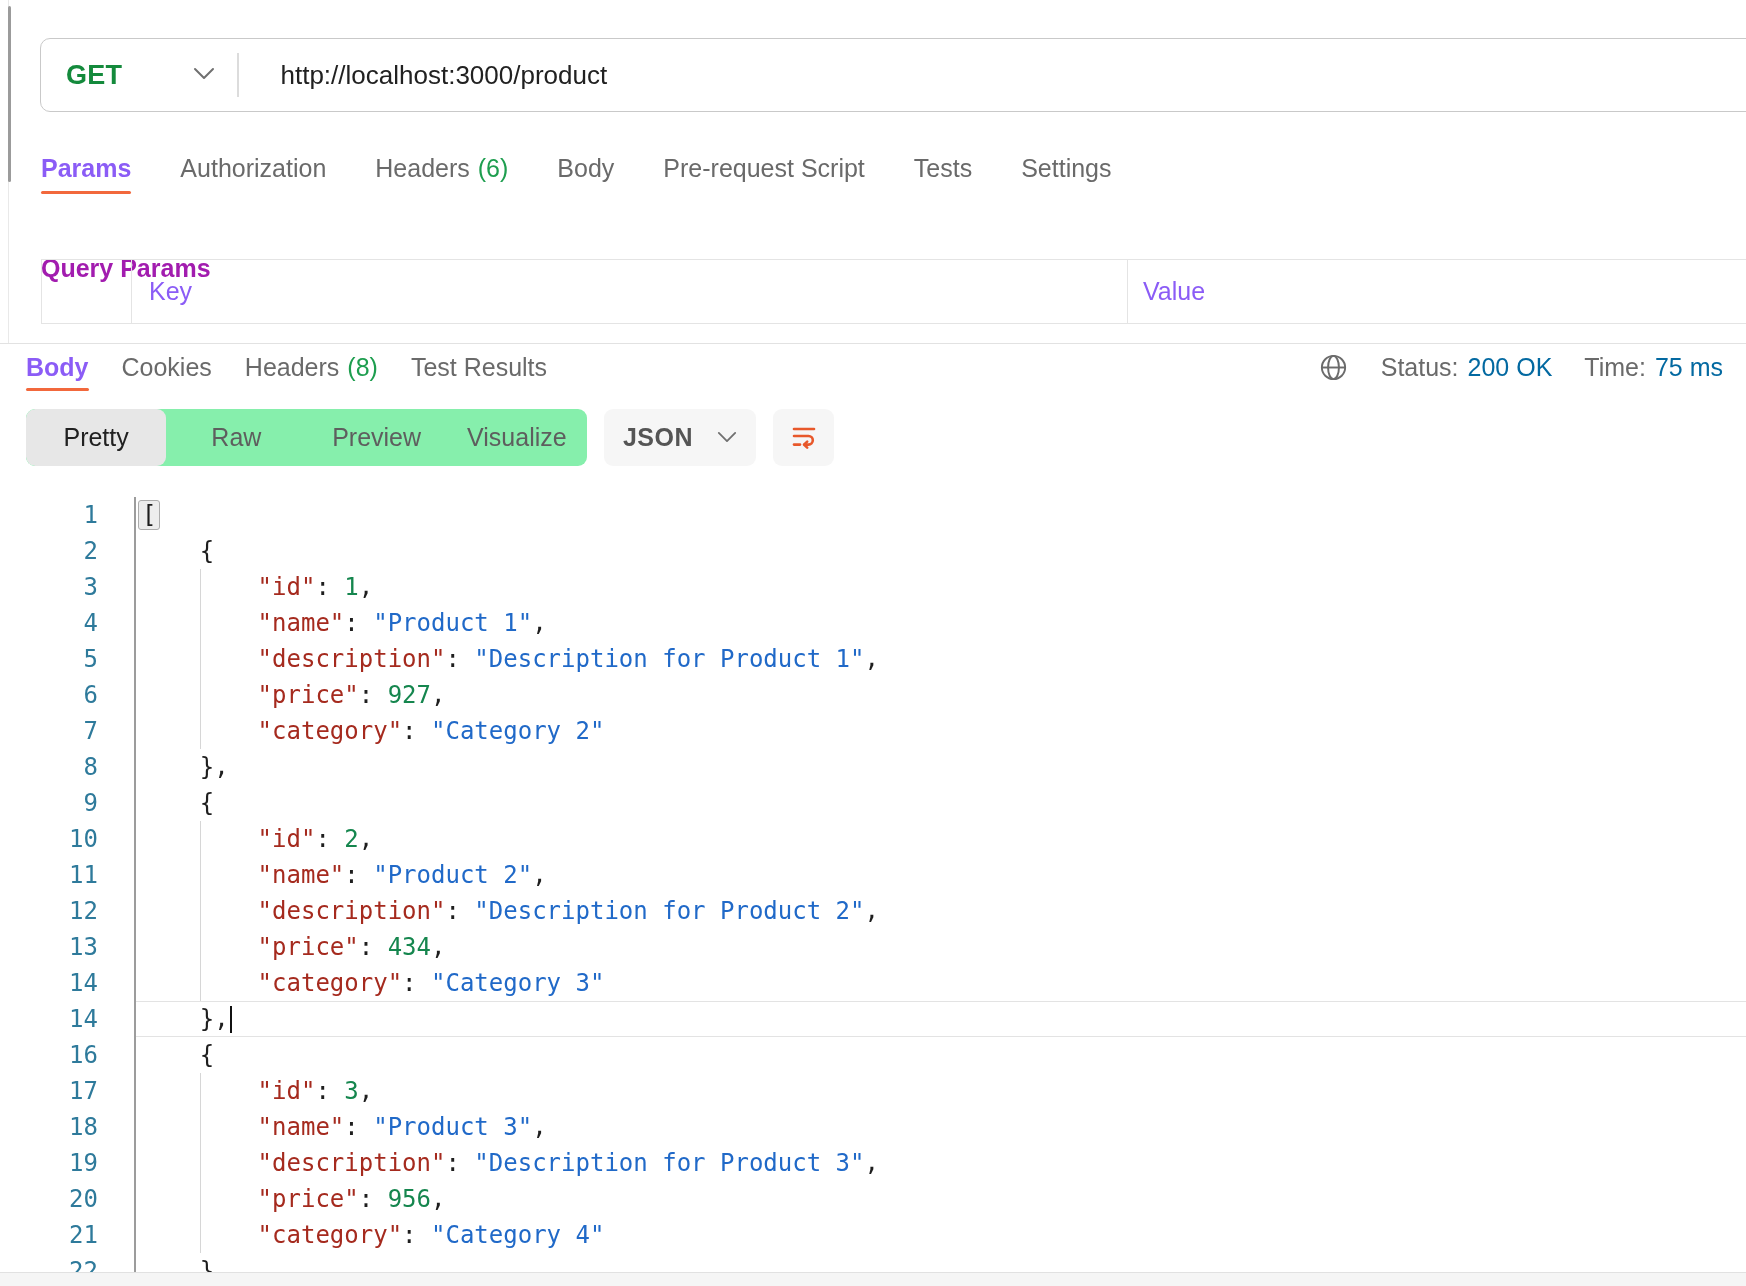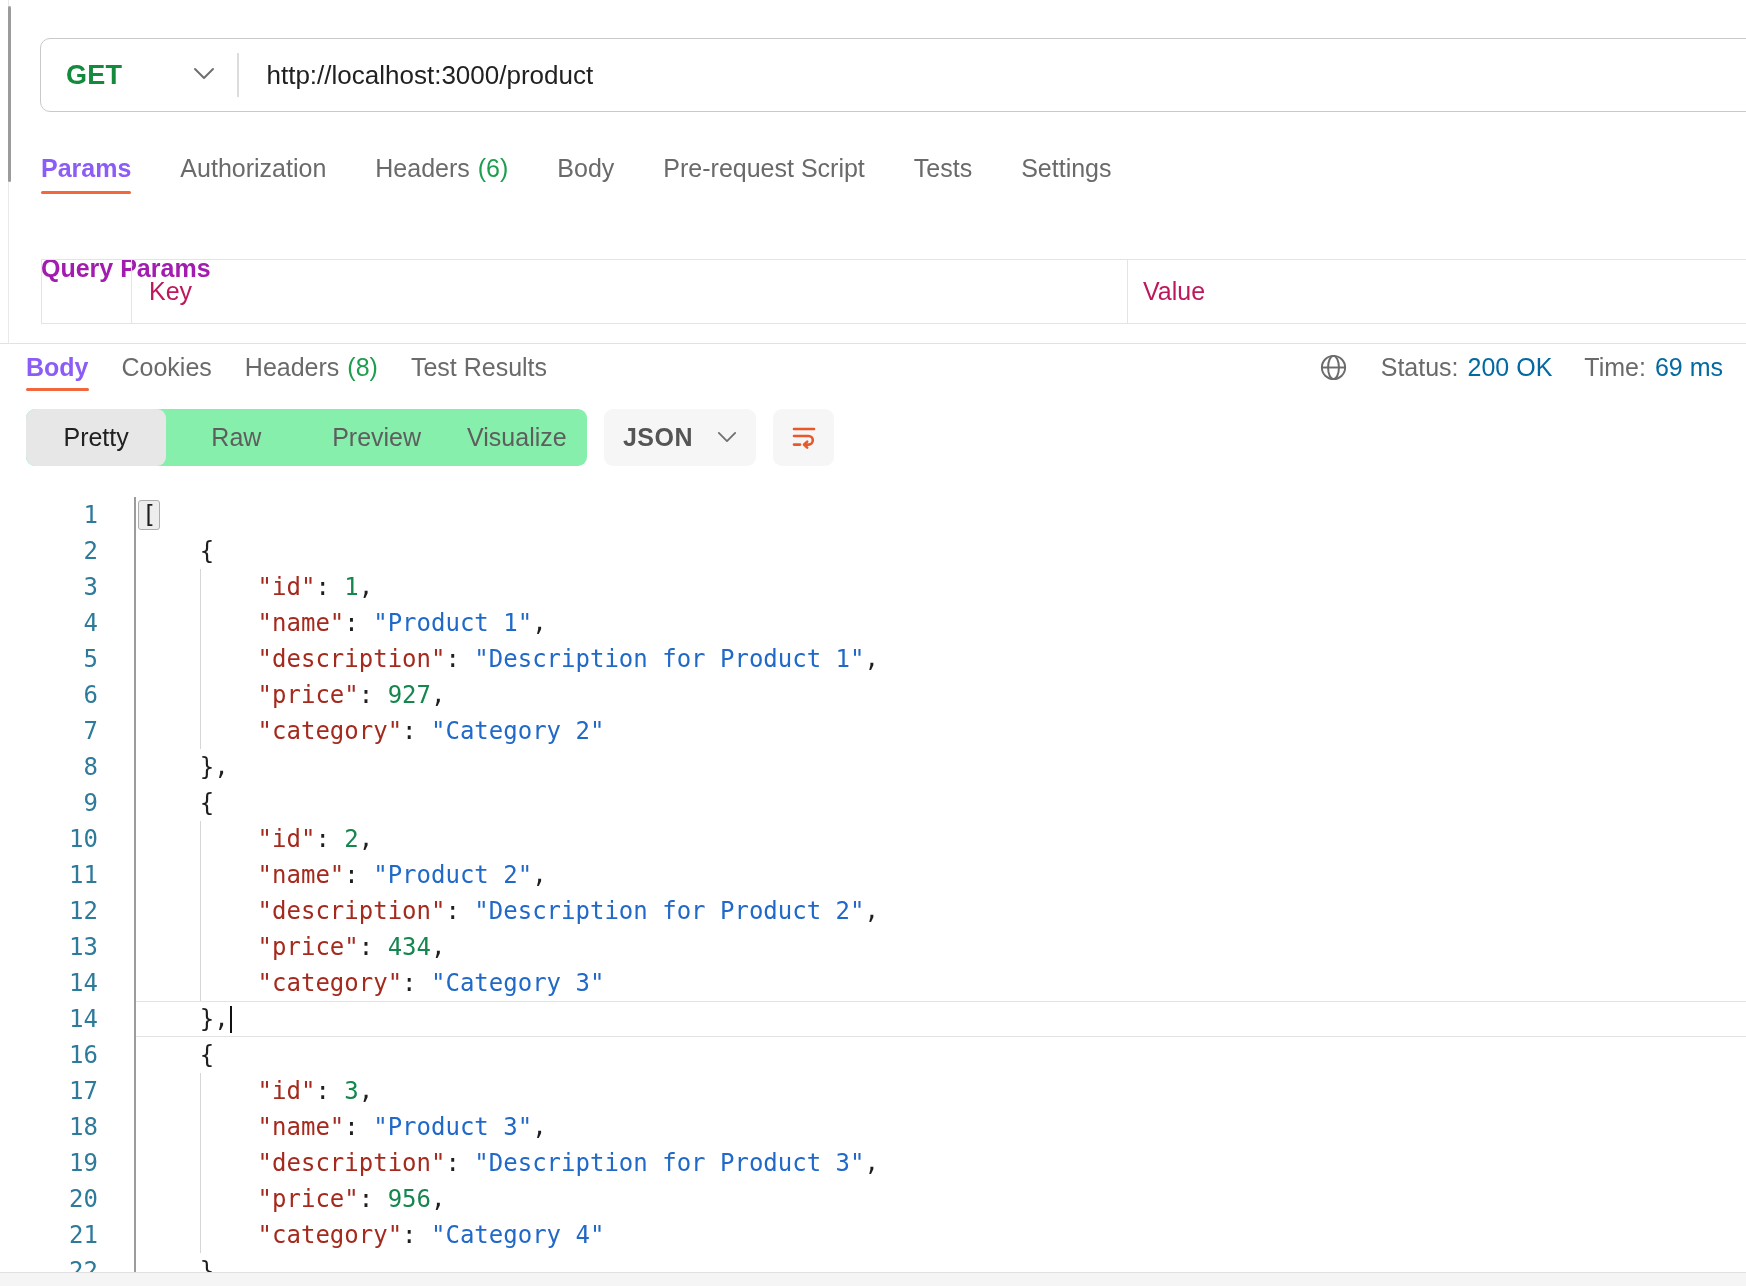--- a/index.html
+++ b/index.html
@@ -11,38 +11,38 @@
   .left-line { position:absolute; left:8px; top:6px; width:3px; height:176px; background:#9B9B9B; border-radius:3px; }
   .left-line-track { position:absolute; left:8px; top:0; width:1px; height:343px; background:#E9E9E9; }
 
   
   .url-bar { position:absolute; left:40px; top:38px; width:1760px; height:74px;
              border:1.5px solid #C9C9C9; border-radius:10px; display:flex; align-items:center; background:#fff; }
   .method { display:flex; align-items:center; width:196px; flex-shrink:0; padding-left:25px; cursor:pointer;text-align:right; }
   .method-label { color:#148A3C; font-weight:700; font-size:27px; letter-spacing:.3px; }
   .method .chev { margin-left:auto; margin-right:22px; }
   .vdiv { width:1.5px; height:44px; background:#DCDCDC; flex-shrink:0; }
-  .url-text { margin-left:28px; font-size:26px; color:#212121; }
+  .url-text { margin-left:42px; font-size:26px; color:#212121; }
 
   
   .req-tabs { position:absolute; left:41px; top:142px; height:52px; display:flex; gap:49px; align-items:center; }
   .tab { position:relative; height:100%; display:flex; align-items:center; font-size:25px; color:#6A6A6A; cursor:pointer; white-space:nowrap; }
   .tab .cnt { color:#1E9E4F; margin-left:8px; }
   .tab.active { color:#8b5cf6; font-weight:600;text-align:right; }
   .tab.active::after { content:""; position:absolute; left:0; right:0; bottom:0; height:3.5px; background:#F2683C; border-radius:2px; }
 
   .qp-label { position:absolute; left:41px; top:213px; font-size:25px; font-weight:700; color:#a21caf;margin-top:41px; }
 
   
   .qp-table { position:absolute; left:41px; top:259px; width:1705px; height:65px;
               border-top:1px solid #E4E4E4; border-bottom:1px solid #E4E4E4; border-left:1px solid #E4E4E4; display:flex; }
   .qp-c1 { width:90px; border-right:1px solid #E4E4E4; }
   .qp-c2 { width:996px; border-right:1px solid #E4E4E4; display:flex; align-items:center; padding-left:17px; }
   .qp-c3 { flex:1; display:flex; align-items:center; padding-left:15px; }
-  .qp-head { font-size:25px; font-weight:500; color:#be185d; }
+  .qp-head { font-size:25px; font-weight:500; color:#8b5cf6; }
 
   
   .resp-top { position:absolute; left:0; top:343px; width:100%; height:1px; background:#E2E2E2; }
   .resp-row { position:absolute; left:26px; right:23px; top:344px; height:47px; display:flex; align-items:center; }
   .resp-tabs { display:flex; gap:33px; height:100%; align-items:center; }
   .resp-meta { margin-left:auto; display:flex; align-items:center; gap:20px; font-size:25px; color:#6A6A6A; }
   .meta-val { color:#0369a1; }
   .meta-group { display:flex; gap:9px; margin-left:12px; }
   .globe { width:31px; height:31px; cursor:pointer; }
 
@@ -160,21 +160,21 @@
             <ellipse cx="12" cy="12" rx="4.2" ry="9"></ellipse>
             <path d="M3 12h18"></path>
         </svg>
       </span>
       <span class="meta-group">
         <span>Status:</span>
         <span class="meta-val">200 OK</span>
       </span>
       <span class="meta-group">
         <span>Time:</span>
-        <span class="meta-val">69 ms</span>
+        <span class="meta-val">75 ms</span>
       </span>
     </div>
   </div>
 
   <div class="view-row">
     <div class="seg-group">
         <div class="seg active">Pretty</div>
         <div class="seg">Raw</div>
         <div class="seg">Preview</div>
         <div class="seg">Visualize</div>

